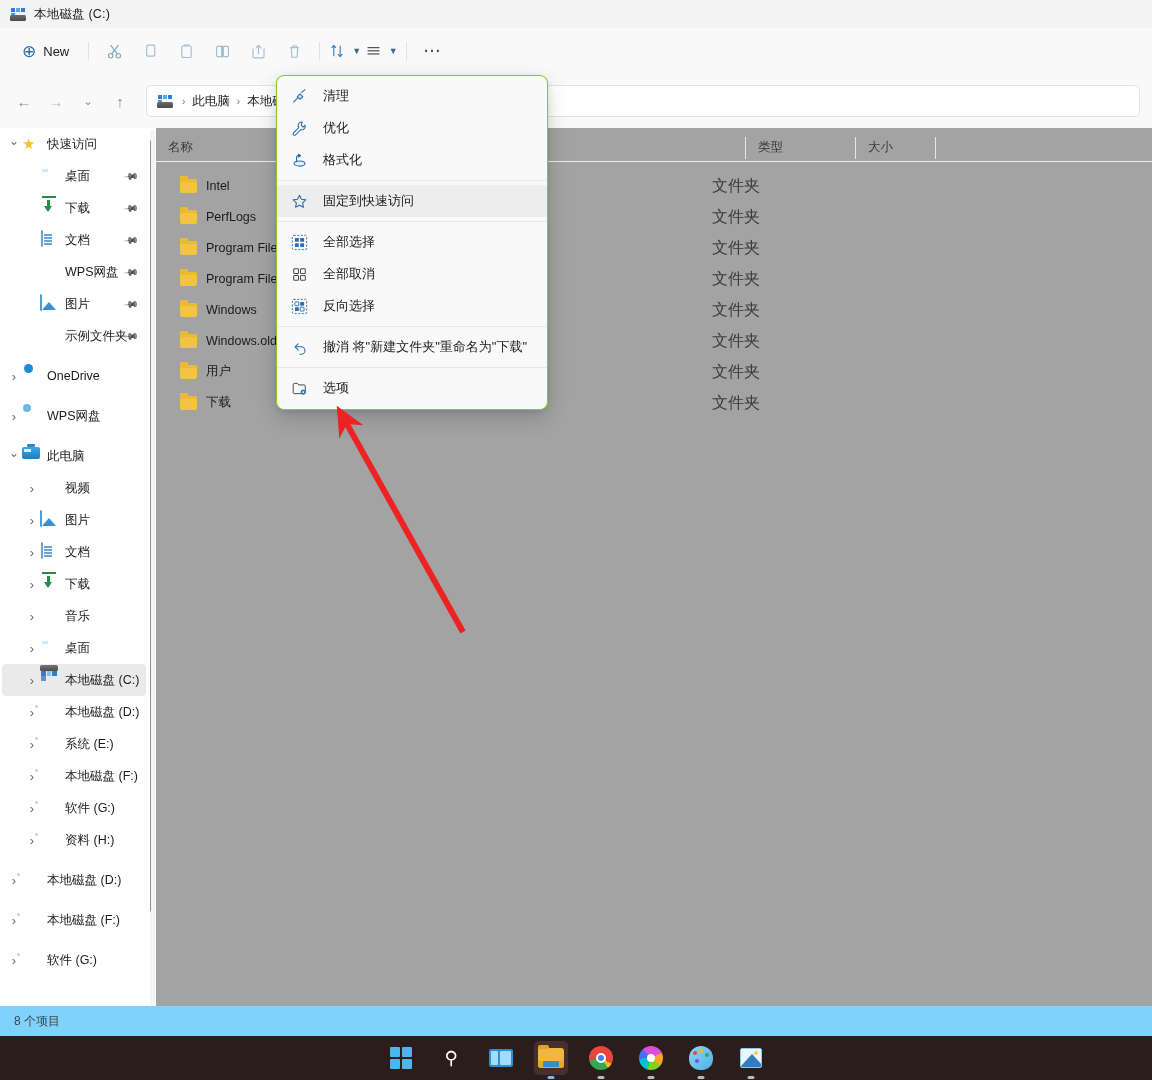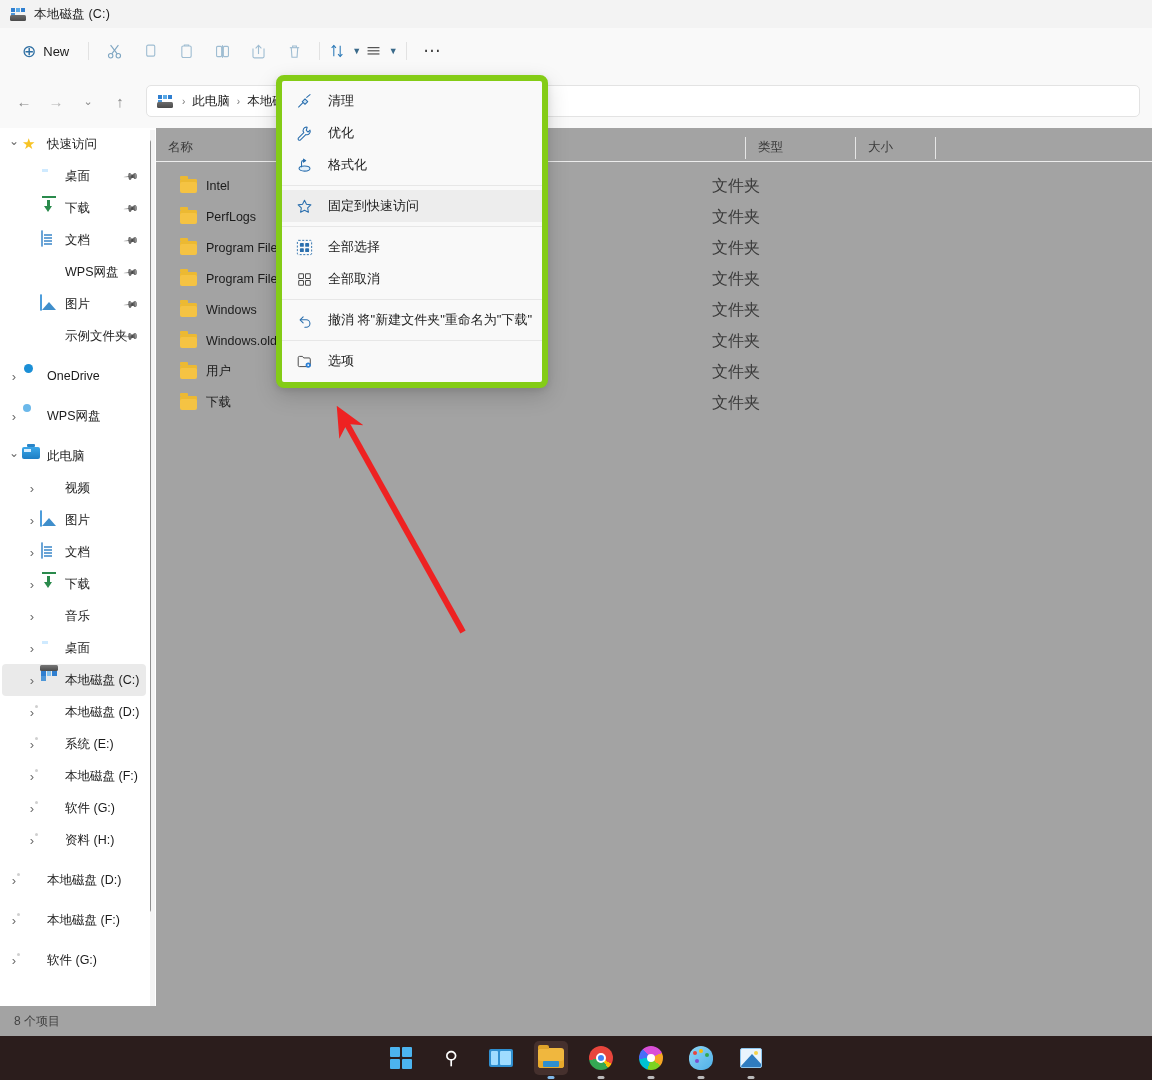--- a/index.html
+++ b/index.html
@@ -173,35 +173,35 @@
     position:relative; box-shadow:inset 0 3px 0 #ecb932; }
   .fr-folder::before { content:""; position:absolute; left:0; top:-2.5px; width:8px; height:3px;
     background:#ecb932; border-radius:1px 1px 0 0; }
   .fr-txt { font-size:12.5px; color:#1b1b1b; white-space:nowrap; }
   .fr-type { width:110px; font-size:16px; color:#3a3a3a; }
   .fr-type-wrap { position:absolute; left:556px; }
 
   
   #ctxmenu {
     position:absolute; left:276px; top:75px; width:272px;
-    background:#f9f9f9; border:6px solid #84cc16; border-radius:8px;
+    background:#f9f9f9; border:1px solid #84cc16; border-radius:8px;
     box-shadow:0 8px 22px rgba(0,0,0,.16),0 2px 6px rgba(0,0,0,.10);
     padding:4px 0 5px 0; overflow:hidden;
   }
   .mi { height:32px; display:flex; align-items:center; padding-left:12px; gap:14px; margin:0 0; }
   .mi.hov { background:#ededed; }
   .mi-ico { width:20px; min-width:20px; height:20px; display:flex; align-items:center;
             justify-content:center; color:#2b6fae; }
   .mi-label { font-size:13px; color:#1b1b1b; white-space:nowrap; }
   .mi-sep { height:1px; background:#e7e7e7; margin:4px 0; }
 
   
   #statusbar {
     position:absolute; left:0; top:1006px; width:1152px; height:30px;
-    background:#a3a3a3; display:flex; align-items:center; padding-left:14px;
+    background:#7dd3fc; display:flex; align-items:center; padding-left:14px;
   }
   #statusbar span { font-size:12px; color:#444; }
 
   
   #taskbar {
     position:absolute; left:0; top:1036px; width:1152px; height:44px;
     background:#2b1d1c;
     display:flex; align-items:center; justify-content:center; gap:16px;
   }
   .tk { width:34px; height:34px; border-radius:5px; position:relative;
@@ -616,20 +616,32 @@
       <span class="mi-ico">
         <svg width="17" height="17" viewBox="0 0 20 20" fill="none" stroke="#4a4a4a" stroke-width="1.2">
           <rect x="3.2" y="3.2" width="5.6" height="5.6" rx="1"></rect>
           <rect x="11.2" y="3.2" width="5.6" height="5.6" rx="1"></rect>
           <rect x="3.2" y="11.2" width="5.6" height="5.6" rx="1"></rect>
           <rect x="11.2" y="11.2" width="5.6" height="5.6" rx="1"></rect>
         </svg>
       </span>
       <span class="mi-label">全部取消</span>
     </div>
+    <div class="mi">
+      <span class="mi-ico">
+        <svg width="17" height="17" viewBox="0 0 20 20">
+          <rect x="1.6" y="1.6" width="16.8" height="16.8" rx="1.5" fill="none" stroke="#2b6fae" stroke-width="1.1" stroke-dasharray="2.4 1.8"></rect>
+          <rect x="4.6" y="4.6" width="4.6" height="4.6" rx="1" fill="none" stroke="#2b6fae" stroke-width="1.1"></rect>
+          <rect x="10.8" y="4.6" width="4.6" height="4.6" rx="1" fill="#2b6fae"></rect>
+          <rect x="4.6" y="10.8" width="4.6" height="4.6" rx="1" fill="#2b6fae"></rect>
+          <rect x="10.8" y="10.8" width="4.6" height="4.6" rx="1" fill="none" stroke="#2b6fae" stroke-width="1.1"></rect>
+        </svg>
+      </span>
+      <span class="mi-label">反向选择</span>
+    </div>
     <div class="mi-sep"></div>
     <div class="mi">
       <span class="mi-ico">
         <svg width="17" height="17" viewBox="0 0 20 20" fill="none" stroke="#2b6fae" stroke-width="1.25" stroke-linecap="round" stroke-linejoin="round">
           <path d="M5.6 9.2H12a4.4 4.4 0 0 1 0 8.8h-1.6"></path>
           <path d="M8.4 5.6L4.8 9.2l3.6 3.6"></path>
         </svg>
       </span>
       <span class="mi-label">撤消 将"新建文件夹"重命名为"下载"</span>
     </div>

